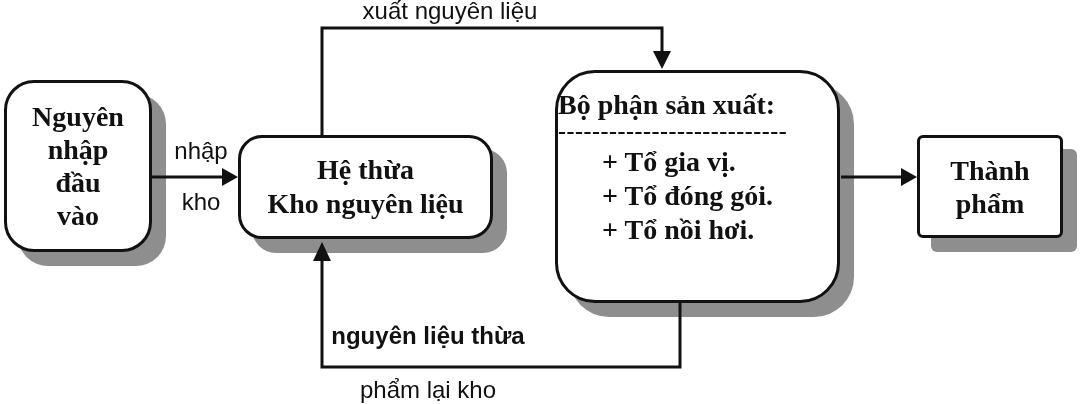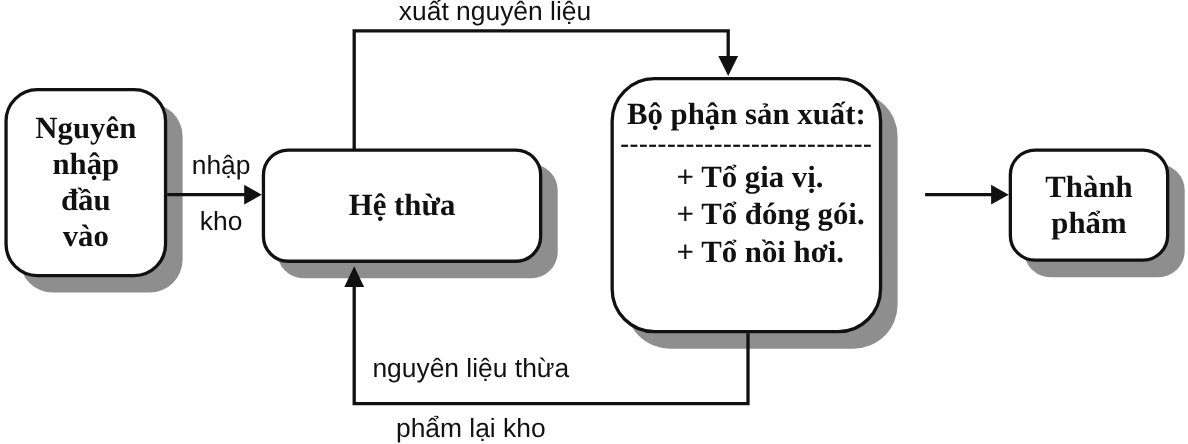--- a/index.html
+++ b/index.html
@@ -21,43 +21,43 @@
     border:3px solid #111111;
     box-shadow:14px 14px 0 #8e8e8e;
     color:#111111;
     font-weight:bold;
     z-index:2;
     display:flex; flex-direction:column; justify-content:center; align-items:center;
     text-align:center;
   }
   #node-input   { left:4px;   top:80px;  width:148px; height:172px; border-radius:30px; font-size:28px; line-height:33px;font-family:Liberation Serif, serif; }
   #node-warehouse { left:238px; top:135px; width:255px; height:104px; border-radius:24px; font-size:28px; line-height:34px; }
-  #node-finished  { left:917px; top:135px; width:146px; height:103px; border-radius:24px; font-size:28px; line-height:33px; }
+  #node-finished  { left:917px; top:135px; width:146px; height:103px; border-radius:6px; font-size:28px; line-height:33px; }
 
   #node-production {
-    left:555px; top:70px; width:247px; height:233px; border-radius:40px;
-    justify-content:flex-start; align-items:center;
+    left:555px; top:70px; width:285px; height:233px; border-radius:40px;
+    justify-content:flex-start; align-items:flex-start;
   }
   .prod-title   { margin-top:16px; text-align:center; font-size:28px; line-height:32px; }
   .prod-divider { text-align:center; font-size:24px; line-height:16px; margin-top:2px; white-space:nowrap; overflow:hidden; letter-spacing:0.5px; }
   .prod-items   { margin:6px 0 0 44px; text-align:left; font-size:28px; line-height:34px; }
 
   .edge-label {
     position:absolute;
     font-family:"Liberation Sans", sans-serif;
     font-size:24px; line-height:28px;
     color:#111111;
     text-align:center;
     z-index:4;
     white-space:nowrap;
   }
   #label-nhap    { left:166px; top:137px; width:70px;  }
   #label-kho     { left:166px; top:188px; width:70px;  }
   #label-xuat    { left:350px; top:-4px;  width:200px; line-height:30px; }
-  #label-thua    { left:328px; top:322px; width:200px; }
+  #label-thua    { left:328px; top:322px; width:200px;font-weight:bold; }
   #label-nhaplai { left:348px; top:376px; width:160px; }
 </style>
 </head>
 <body>
 
 <div class="canvas">
 
   <svg class="svg-layer" viewBox="0 0 1080 404">
     <g>
       <path class="edge" d="M152 177 H224"></path>
@@ -79,20 +79,21 @@
 
   <div class="node" id="node-input">
     <div>Nguyên</div>
     <div>nhập</div>
     <div>đầu</div>
     <div>vào</div>
   </div>
 
   <div class="node" id="node-warehouse">
     <div>Hệ thừa</div>
+    <div>Kho nguyên liệu</div>
   </div>
 
   <div class="node" id="node-production">
     <div class="prod-title">Bộ phận sản xuất:</div>
     <div class="prod-divider">---------------------------</div>
     <div class="prod-items">
       <div>+ Tổ gia vị.</div>
       <div>+ Tổ đóng gói.</div>
       <div>+ Tổ nồi hơi.</div>
     </div>

